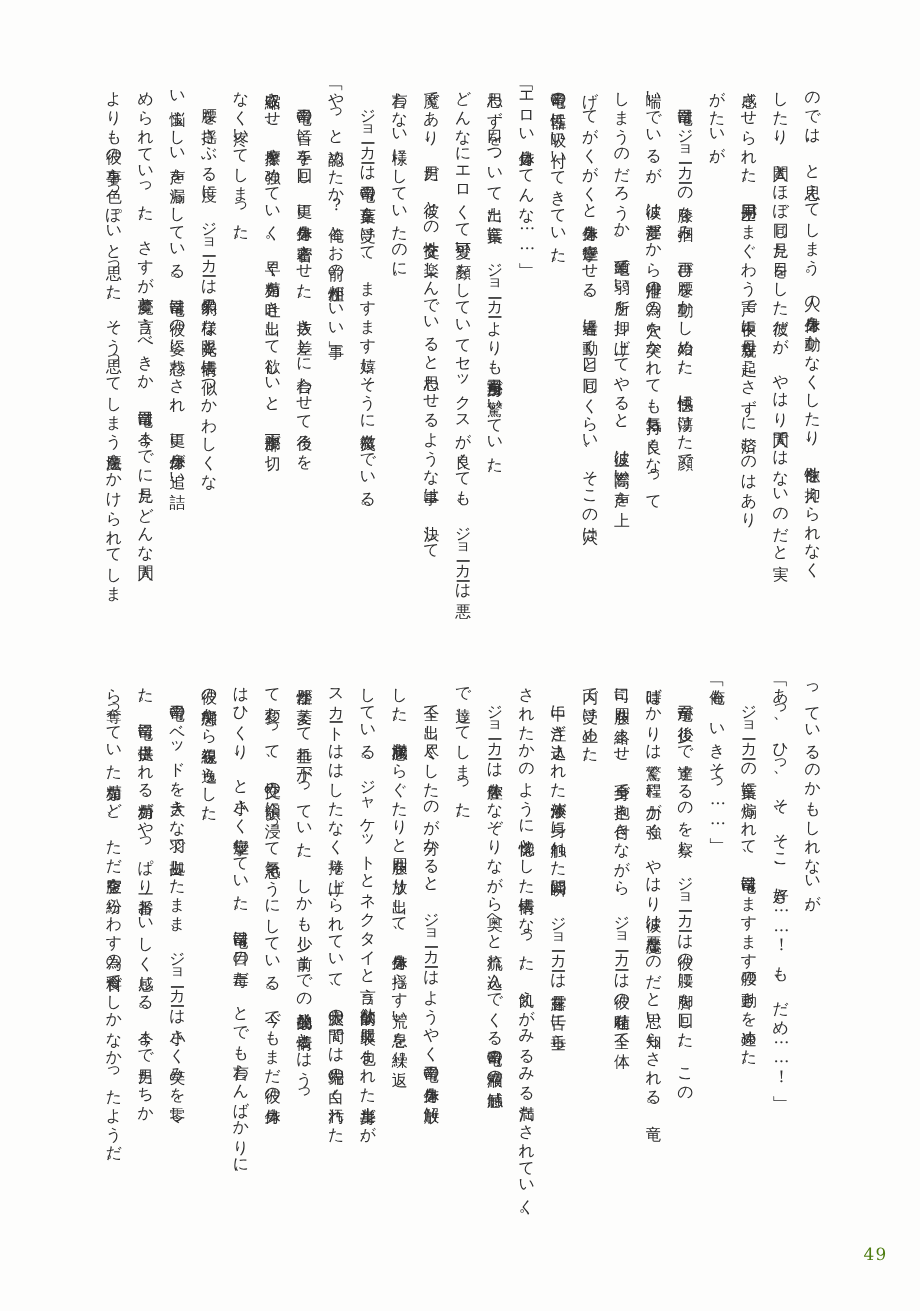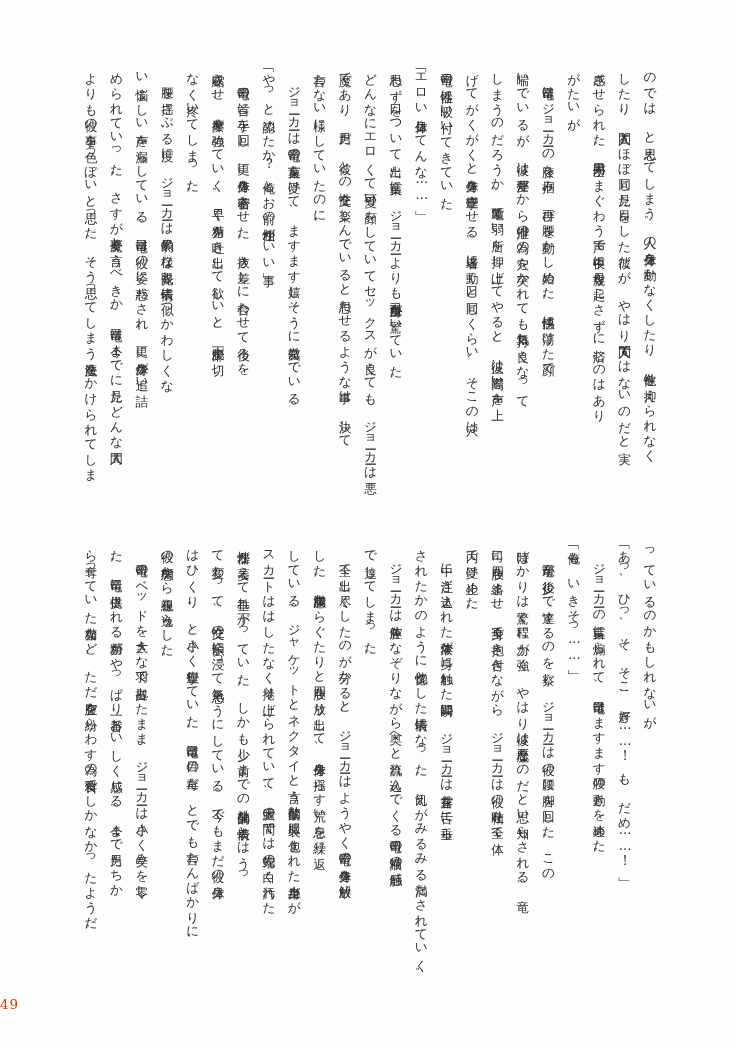--- a/index.html
+++ b/index.html
@@ -40,23 +40,23 @@
   .tcol {
     line-height: 25.4px;
     height: 436px;
     overflow: visible;
   }
   .page-number {
     position: absolute;
     top: 996px;
     left: 0;
     width: 710px;
-    text-align: left;
+    text-align: right;
     font-size: 13.5px;
-    color: #c2410c;
+    color: #4d7c0f;
     letter-spacing: 1px;
   }
 </style>
 </head>
 <body>
 
 <div class="page">
 
   <div class="tblock tblock-top">
 

